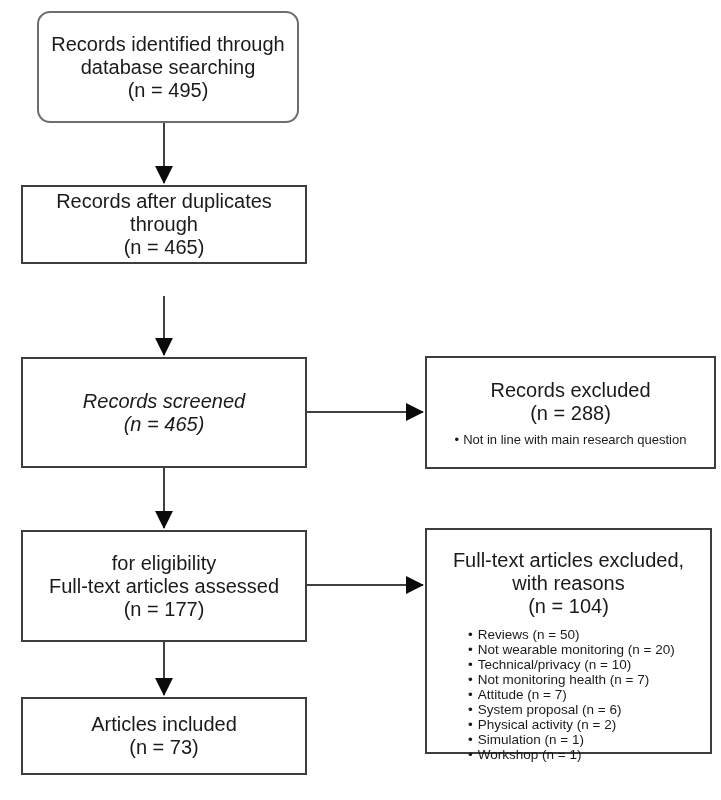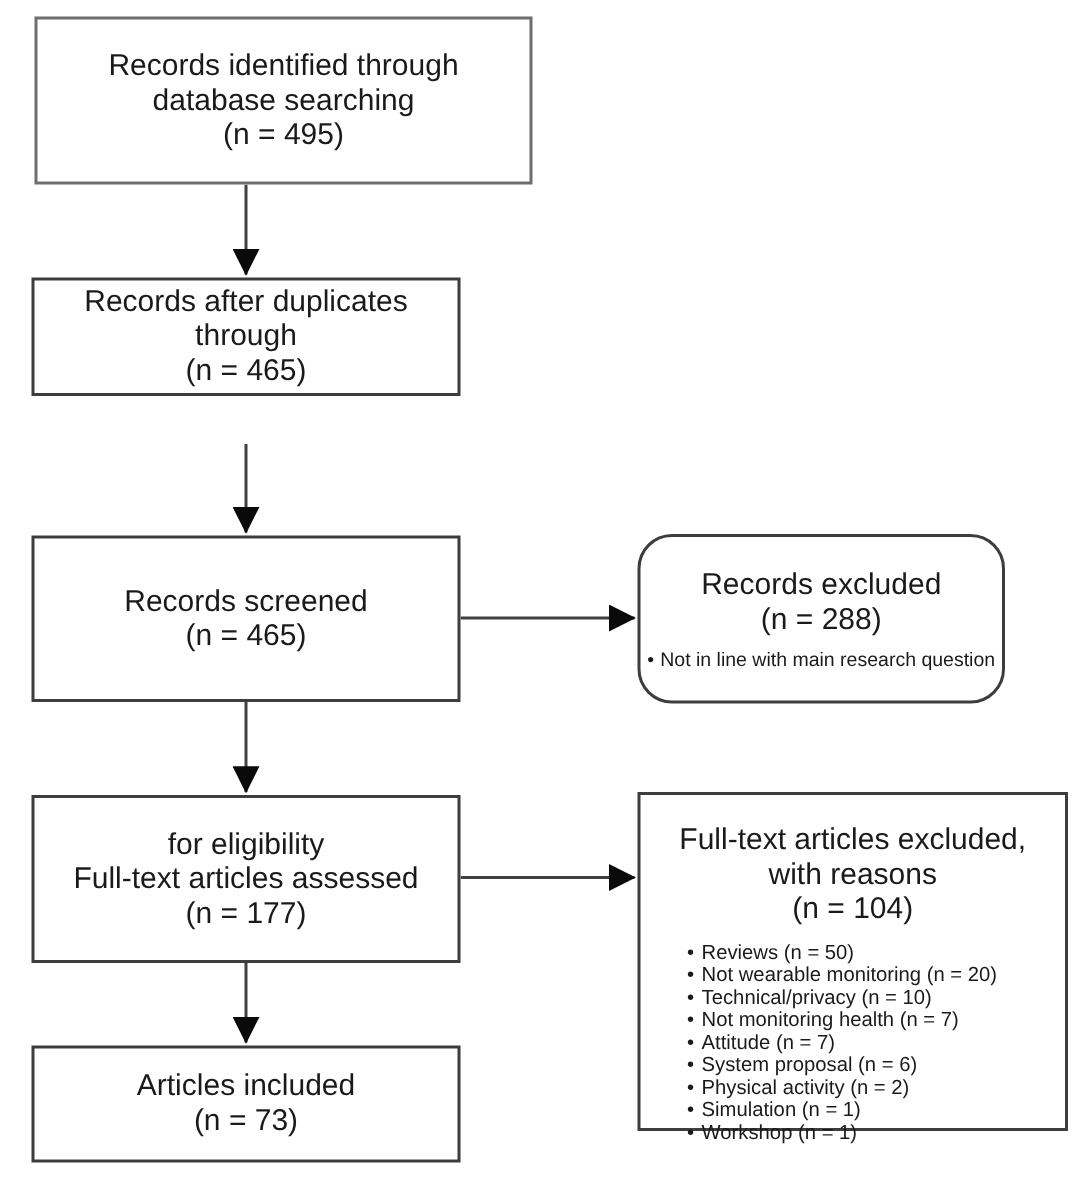--- a/index.html
+++ b/index.html
@@ -43,46 +43,46 @@
   }
   .box.light-border { border-color: var(--border-light); }
 
   .box .main-line {
     font-size: 20px;
     line-height: 23px;
     white-space: nowrap;
   }
 
   
-  .box-identified  { left: 23px;  top: 11px;  width: 332px; height: 112px; }
+  .box-identified  { left: 37px;  top: 11px;  width: 262px; height: 112px; border-radius: 13px; }
   .box-duplicates  { left: 21px;  top: 185px; width: 286px; height: 79px; }
-  .box-screened    { left: 21px;  top: 357px; width: 286px; height: 111px; }
+  .box-screened    { left: 21px;  top: 357px; width: 286px; height: 111px; font-style: italic; }
   .box-fulltext    { left: 21px;  top: 530px; width: 286px; height: 112px; }
   .box-included    { left: 21px;  top: 697px; width: 286px; height: 78px; text-align: center;  }
 
   
-  .box-rexcluded   { left: 425px; top: 356px; width: 245px; height: 113px; border-radius: 23px; }
+  .box-rexcluded   { left: 425px; top: 356px; width: 291px; height: 113px; }
   .box-ftexcluded  {
     left: 425px; top: 528px; width: 287px; height: 226px;
     justify-content: flex-start;
     padding-top: 19px;
   }
 
   .reason-single {
     margin-top: 7px;
     font-size: 13px;
     line-height: 15px;
     white-space: nowrap;
   }
   .reason-single .bullet { margin-right: 4px; }
 
   .reason-list {
     margin-top: 9px;
     align-self: flex-start;
-    padding-left: 31px;
+    padding-left: 41px;
     text-align: left;
     font-size: 13.5px;
     line-height: 15px;
   }
   .reason-row { white-space: nowrap; }
   .reason-row .bullet { margin-right: 5px; }
 </style>
 </head>
 <body>
 

